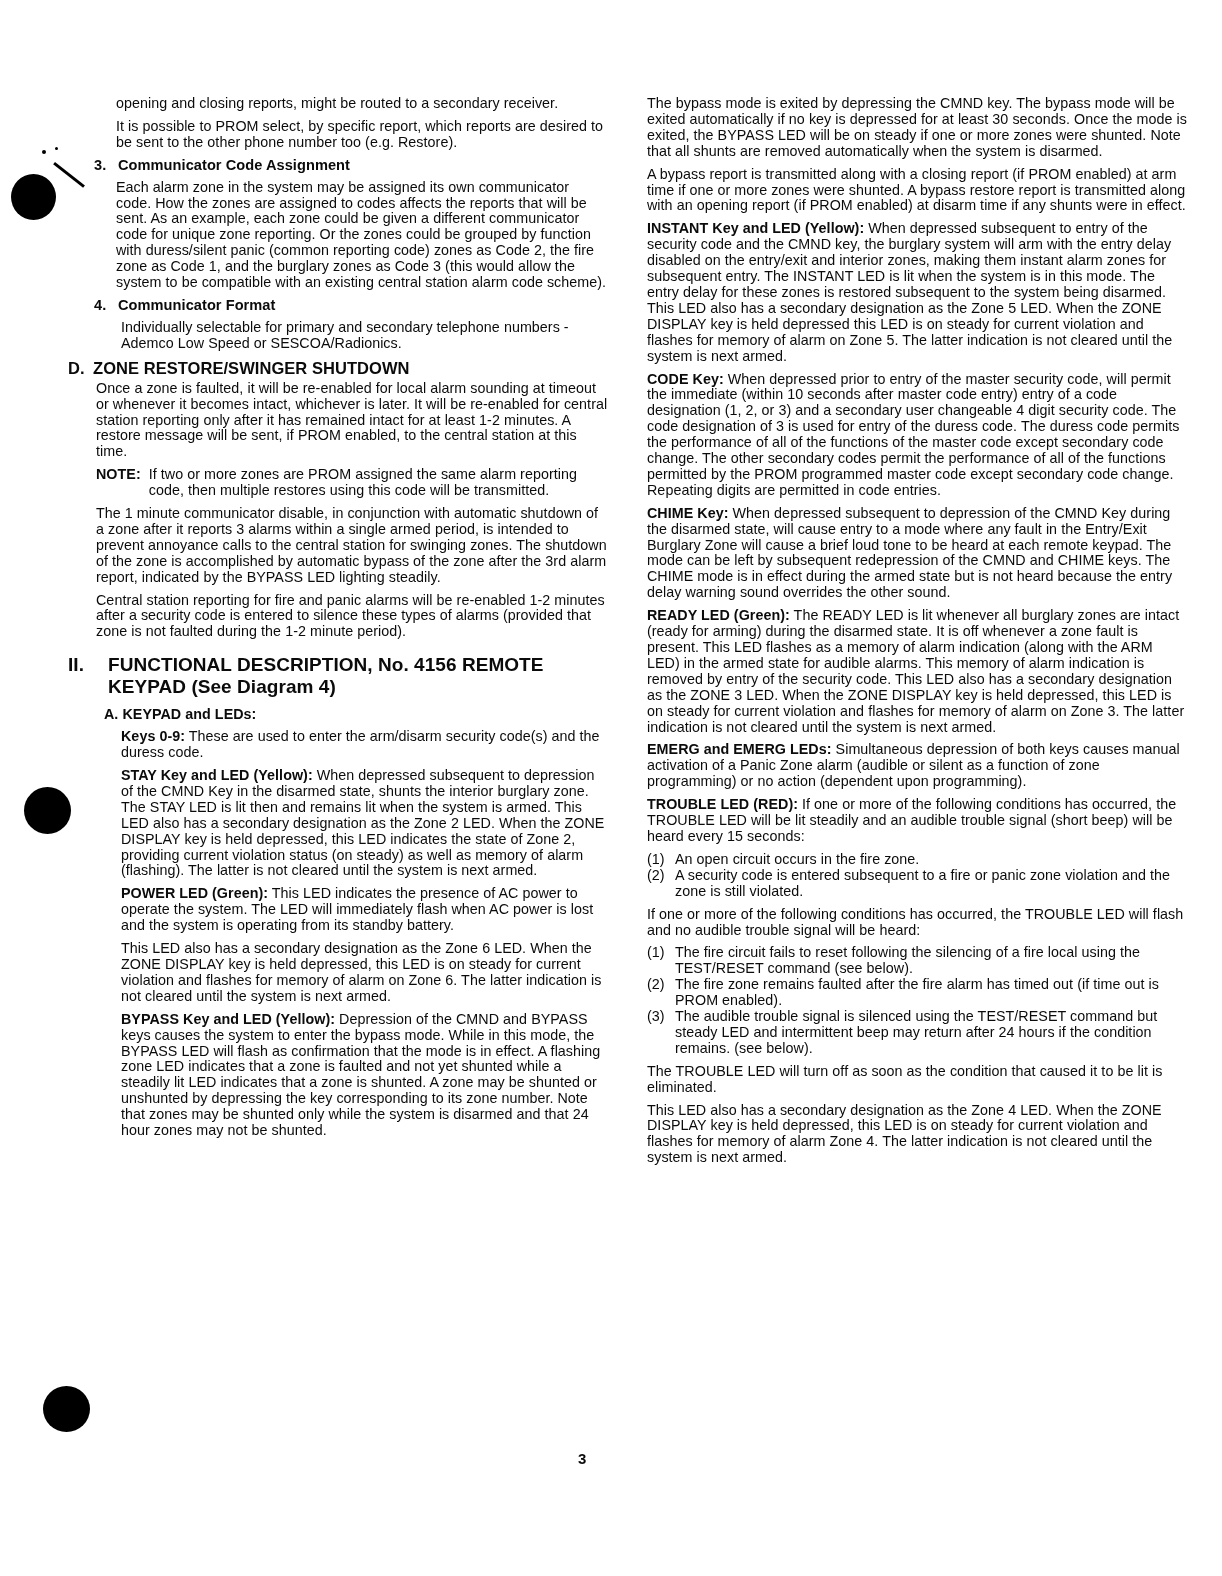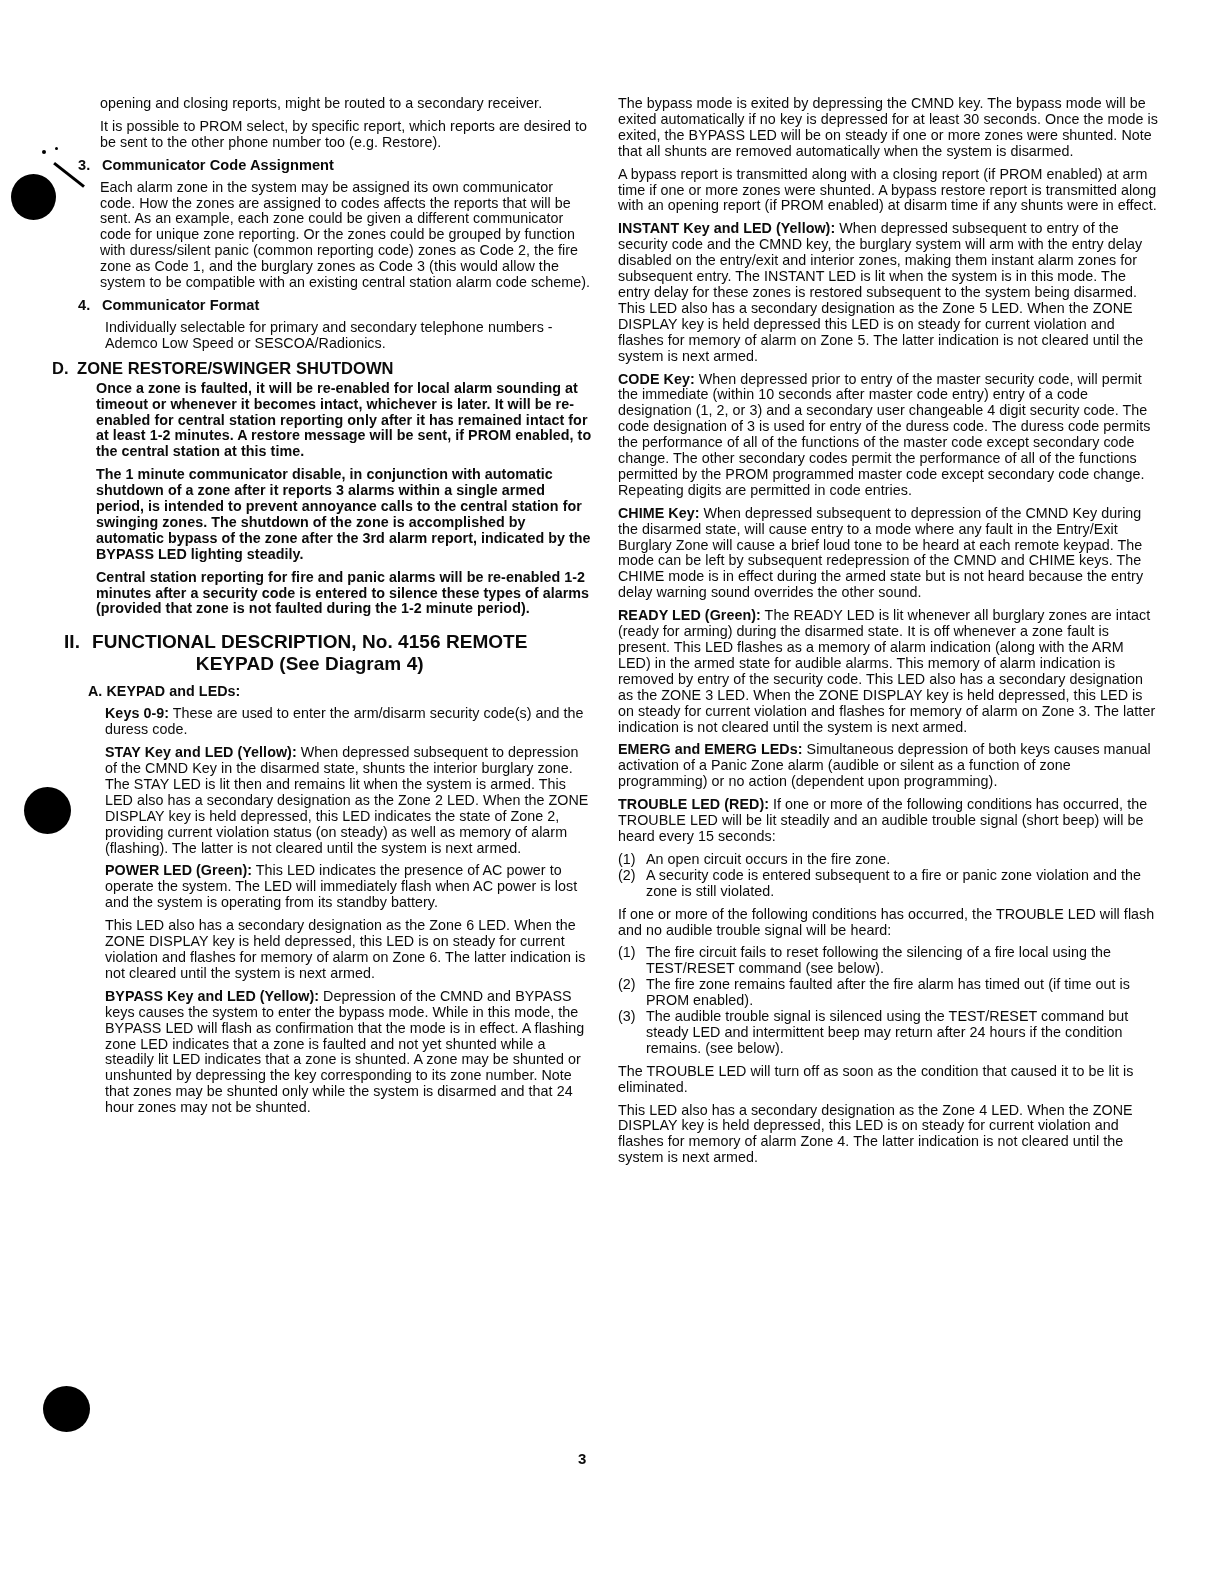--- a/index.html
+++ b/index.html
@@ -6,46 +6,46 @@
   .page{
     position:relative;
     width:1222px;height:1576px;
     background:#ffffff;
     font-family:"Liberation Sans",sans-serif;
     color:#0b0b0b;
     overflow:hidden;
   }
   .columns{
     position:absolute;
-    top:96px;left:78px;
+    top:96px;left:94px;
     display:flex;
-    gap:26px;
+    gap:39px;
   }
   .col{font-size:14.3px;line-height:15.9px;letter-spacing:0.05px;}
   .col-left{width:514px;}
   .col-right{width:540px;}
   .para{margin:0 0 7px 0;}
   .b{font-weight:700;}
   
-  .ind0{margin-left:18px;font-weight:bold;}
+  .ind0{margin-left:2px;}
   .ind1{margin-left:22px;}
   .ind2{margin-left:27px;}
   
   .bullet{margin:0 0 2px 20px;}
   .btitle{font-weight:700;}
   .dot::before{content:"●";font-size:10px;margin-right:6px;vertical-align:1px;}
   .bbody{padding-left:17px;margin-bottom:1px;}
   
   .hnum{display:flex;font-weight:700;font-size:14.6px;margin:4px 0 6px 0;}
   .hnum .num{width:24px;flex:0 0 auto;}
   
   .hsec{display:flex;font-weight:700;font-size:16.5px;line-height:18px;margin:4px 0 4px -26px;}
   .hsec .num{width:25px;flex:0 0 auto;}
   
-  .hmain{display:flex;font-weight:700;font-size:19px;line-height:22px;margin:14px 0 9px -26px;text-align:center;}
+  .hmain{display:flex;font-weight:700;font-size:19px;line-height:22px;margin:14px 0 9px -26px;}
   .hmain .num{width:40px;flex:0 0 auto;}
   .hline{display:block;}
   
   .hsub{font-weight:700;margin:2px 0 6px 10px;}
   
   .note{display:flex;margin:0 0 7px 2px;}
   .note .notelead{flex:0 0 auto;margin-right:8px;font-weight:700;}
   .note .notetext{flex:1;}
   
   .list{margin:0 0 7px 0;}
@@ -99,20 +99,24 @@
 
       <p class="para ind2">Individually selectable for primary and secondary telephone numbers - Ademco Low Speed or SESCOA/Radionics.</p>
 
       <div class="hsec">
         <span class="num">D.</span>
         <span>ZONE RESTORE/SWINGER SHUTDOWN</span>
       </div>
 
       <p class="para ind0">Once a zone is faulted, it will be re-enabled for local alarm sounding at timeout or whenever it becomes intact, whichever is later. It will be re-enabled for central station reporting only after it has remained intact for at least 1-2 minutes. A restore message will be sent, if PROM enabled, to the central station at this time.</p>
 
+      <div class="note">
+        <span class="notelead">NOTE:</span>
+        <span class="notetext">If two or more zones are PROM assigned the same alarm reporting code, then multiple restores using this code will be transmitted.</span>
+      </div>
 
       <p class="para ind0">The 1 minute communicator disable, in conjunction with automatic shutdown of a zone after it reports 3 alarms within a single armed period, is intended to prevent annoyance calls to the central station for swinging zones. The shutdown of the zone is accomplished by automatic bypass of the zone after the 3rd alarm report, indicated by the BYPASS LED lighting steadily.</p>
 
       <p class="para ind0">Central station reporting for fire and panic alarms will be re-enabled 1-2 minutes after a security code is entered to silence these types of alarms (provided that zone is not faulted during the 1-2 minute period).</p>
 
       <div class="hmain">
         <span class="num">II.</span>
         <span>
           <span class="hline">FUNCTIONAL DESCRIPTION, No. 4156 REMOTE</span>
           <span class="hline">KEYPAD (See Diagram 4)</span>

